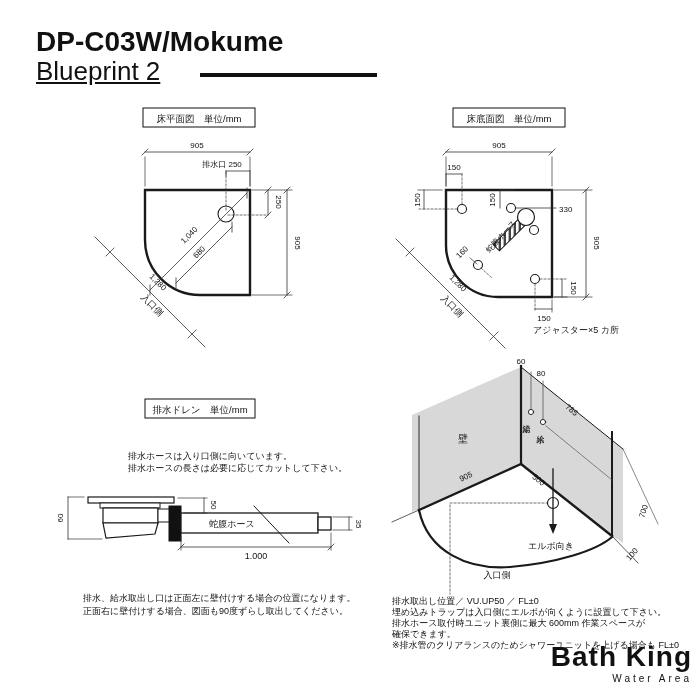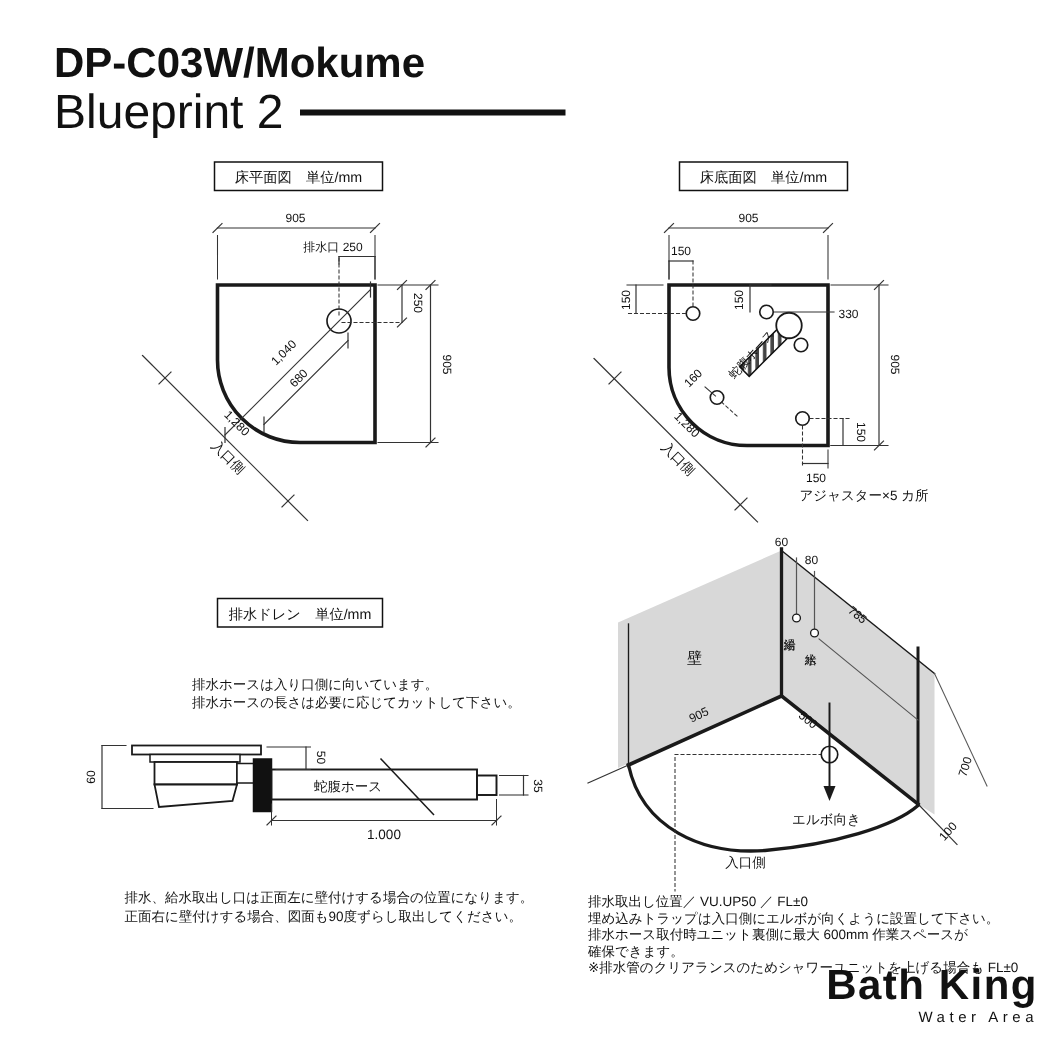--- a/index.html
+++ b/index.html
@@ -1,20 +1,20 @@
 <!DOCTYPE html>
 <html><head>
 <meta charset="utf-8">
 <style>
   html,body{margin:0;padding:0;background:#fff;}
   #page{position:relative;width:700px;height:700px;background:#fff;overflow:hidden;
         font-family:"Liberation Sans","DejaVu Sans",sans-serif;color:#111;border-radius:28px;}
   #title-block{position:absolute;left:36px;top:26px;line-height:1.12;}
   #title-line1{font-size:28px;font-weight:700;letter-spacing:0px;}
-  #title-line2{font-size:32px;font-weight:500;}
+  #title-line2{font-size:26px;font-weight:500;text-decoration:underline;}
   #title-rule{position:absolute;left:200px;top:73px;width:177px;height:4px;background:#111;}
   #brand-block{position:absolute;right:8px;bottom:16px;text-align:right;}
   #brand-name{font-size:28px;font-weight:700;letter-spacing:1px;}
   #brand-tagline{font-size:10px;letter-spacing:3px;margin-left:4px;margin-top:0px;}
   svg text{fill:#111;}
   .dim{font-size:8px;}
   .dim9{font-size:9px;}
   .note{font-size:9px;}
   .boxlbl{font-size:9.5px;}
   .wall-lbl{font-size:10px;}

